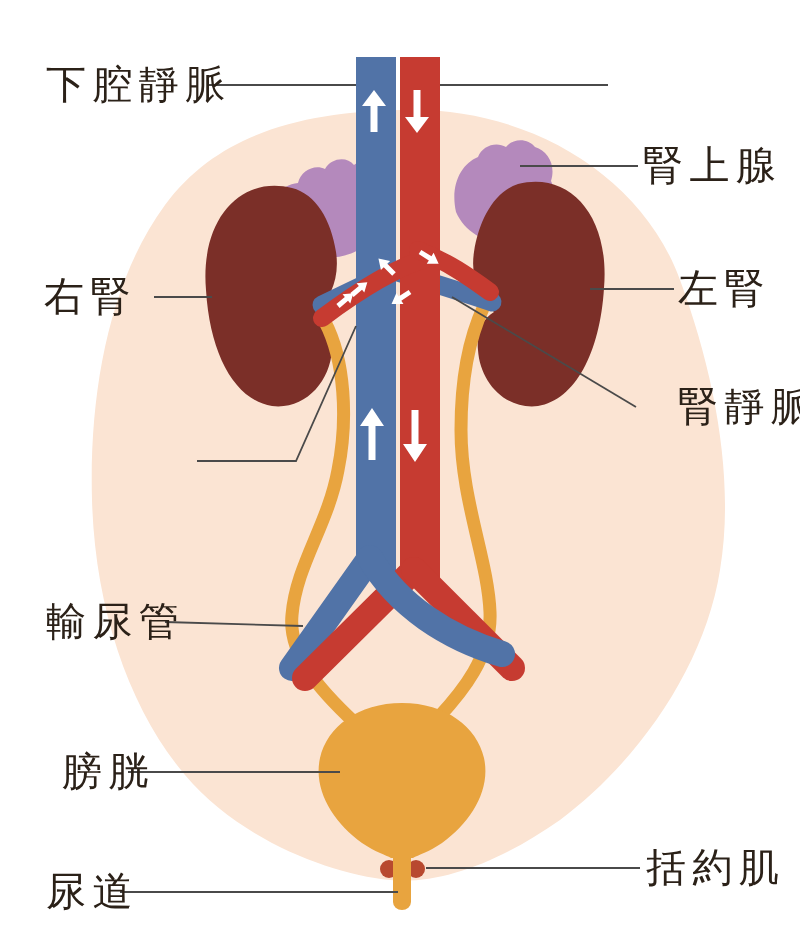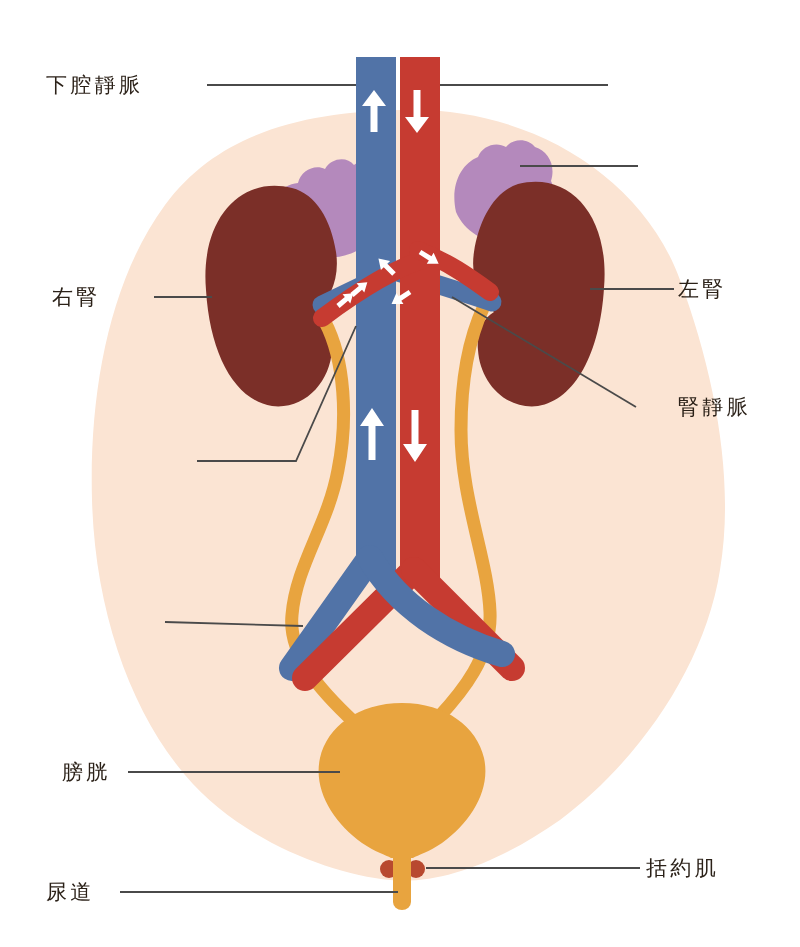--- a/index.html
+++ b/index.html
@@ -19,21 +19,21 @@
   .canvas{
     position:relative;
     width:800px;height:947px;
     background:var(--canvas-white);
     overflow:hidden;
     font-family:"Liberation Serif","DejaVu Serif",serif;
   }
   .art{position:absolute;left:0;top:0;}
   .label{
     position:absolute;
-    font-size:21px;
+    font-size:40px;
     line-height:38px;
     letter-spacing:0.16em;
     color:var(--label-text);
     white-space:nowrap;
     user-select:none;
   }
 </style>
 </head>
 <body>
 
@@ -133,19 +133,21 @@
       <path d="M452,297 L636,407"></path>
       <path d="M197,461 L296,461 L356,326"></path>
       <path d="M165,622 L303,626"></path>
       <path d="M128,772 L340,772"></path>
       <path d="M426,868 L640,868"></path>
       <path d="M120,892 L398,892"></path>
     </g>
   </svg>
 
   <div class="label" style="left:46px;top:66px">下腔靜脈</div>
-  <div class="label" style="left:52px;top:278px">右腎</div>
+  <div class="label" style="left:643px;top:147px">腎上腺</div>
+  <div class="label" style="left:44px;top:278px">右腎</div>
   <div class="label" style="left:678px;top:270px">左腎</div>
   <div class="label" style="left:678px;top:388px">腎靜脈</div>
+  <div class="label" style="left:46px;top:603px">輸尿管</div>
   <div class="label" style="left:62px;top:753px">膀胱</div>
   <div class="label" style="left:646px;top:849px">括約肌</div>
   <div class="label" style="left:46px;top:873px">尿道</div>
 </div>
 
 </body></html>

